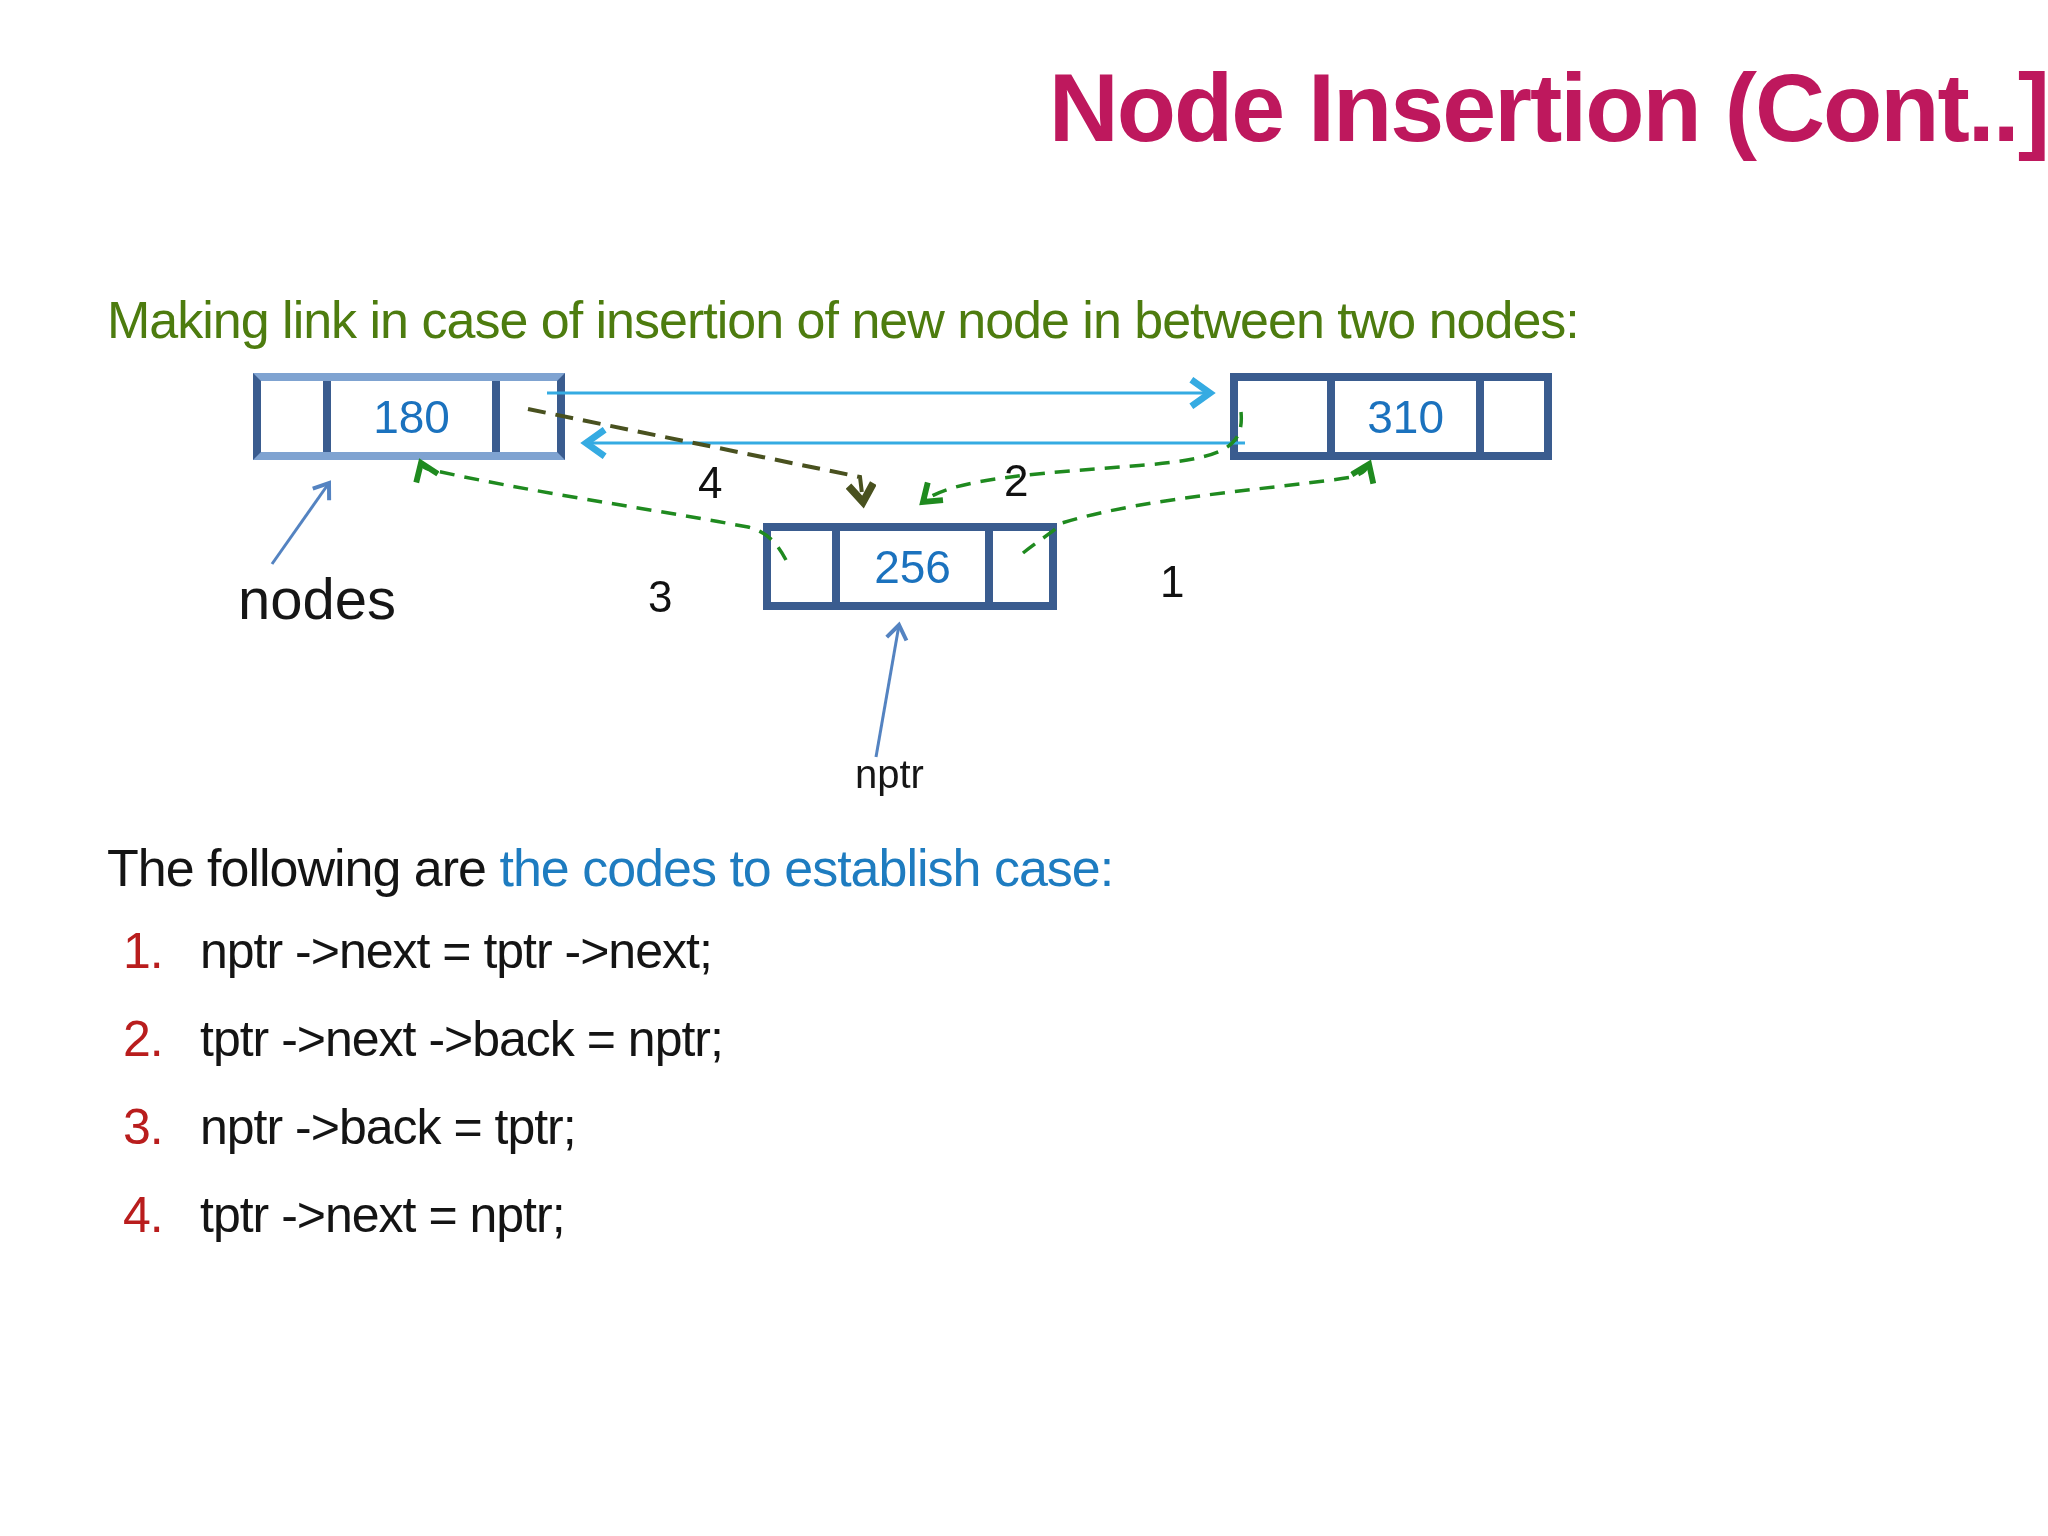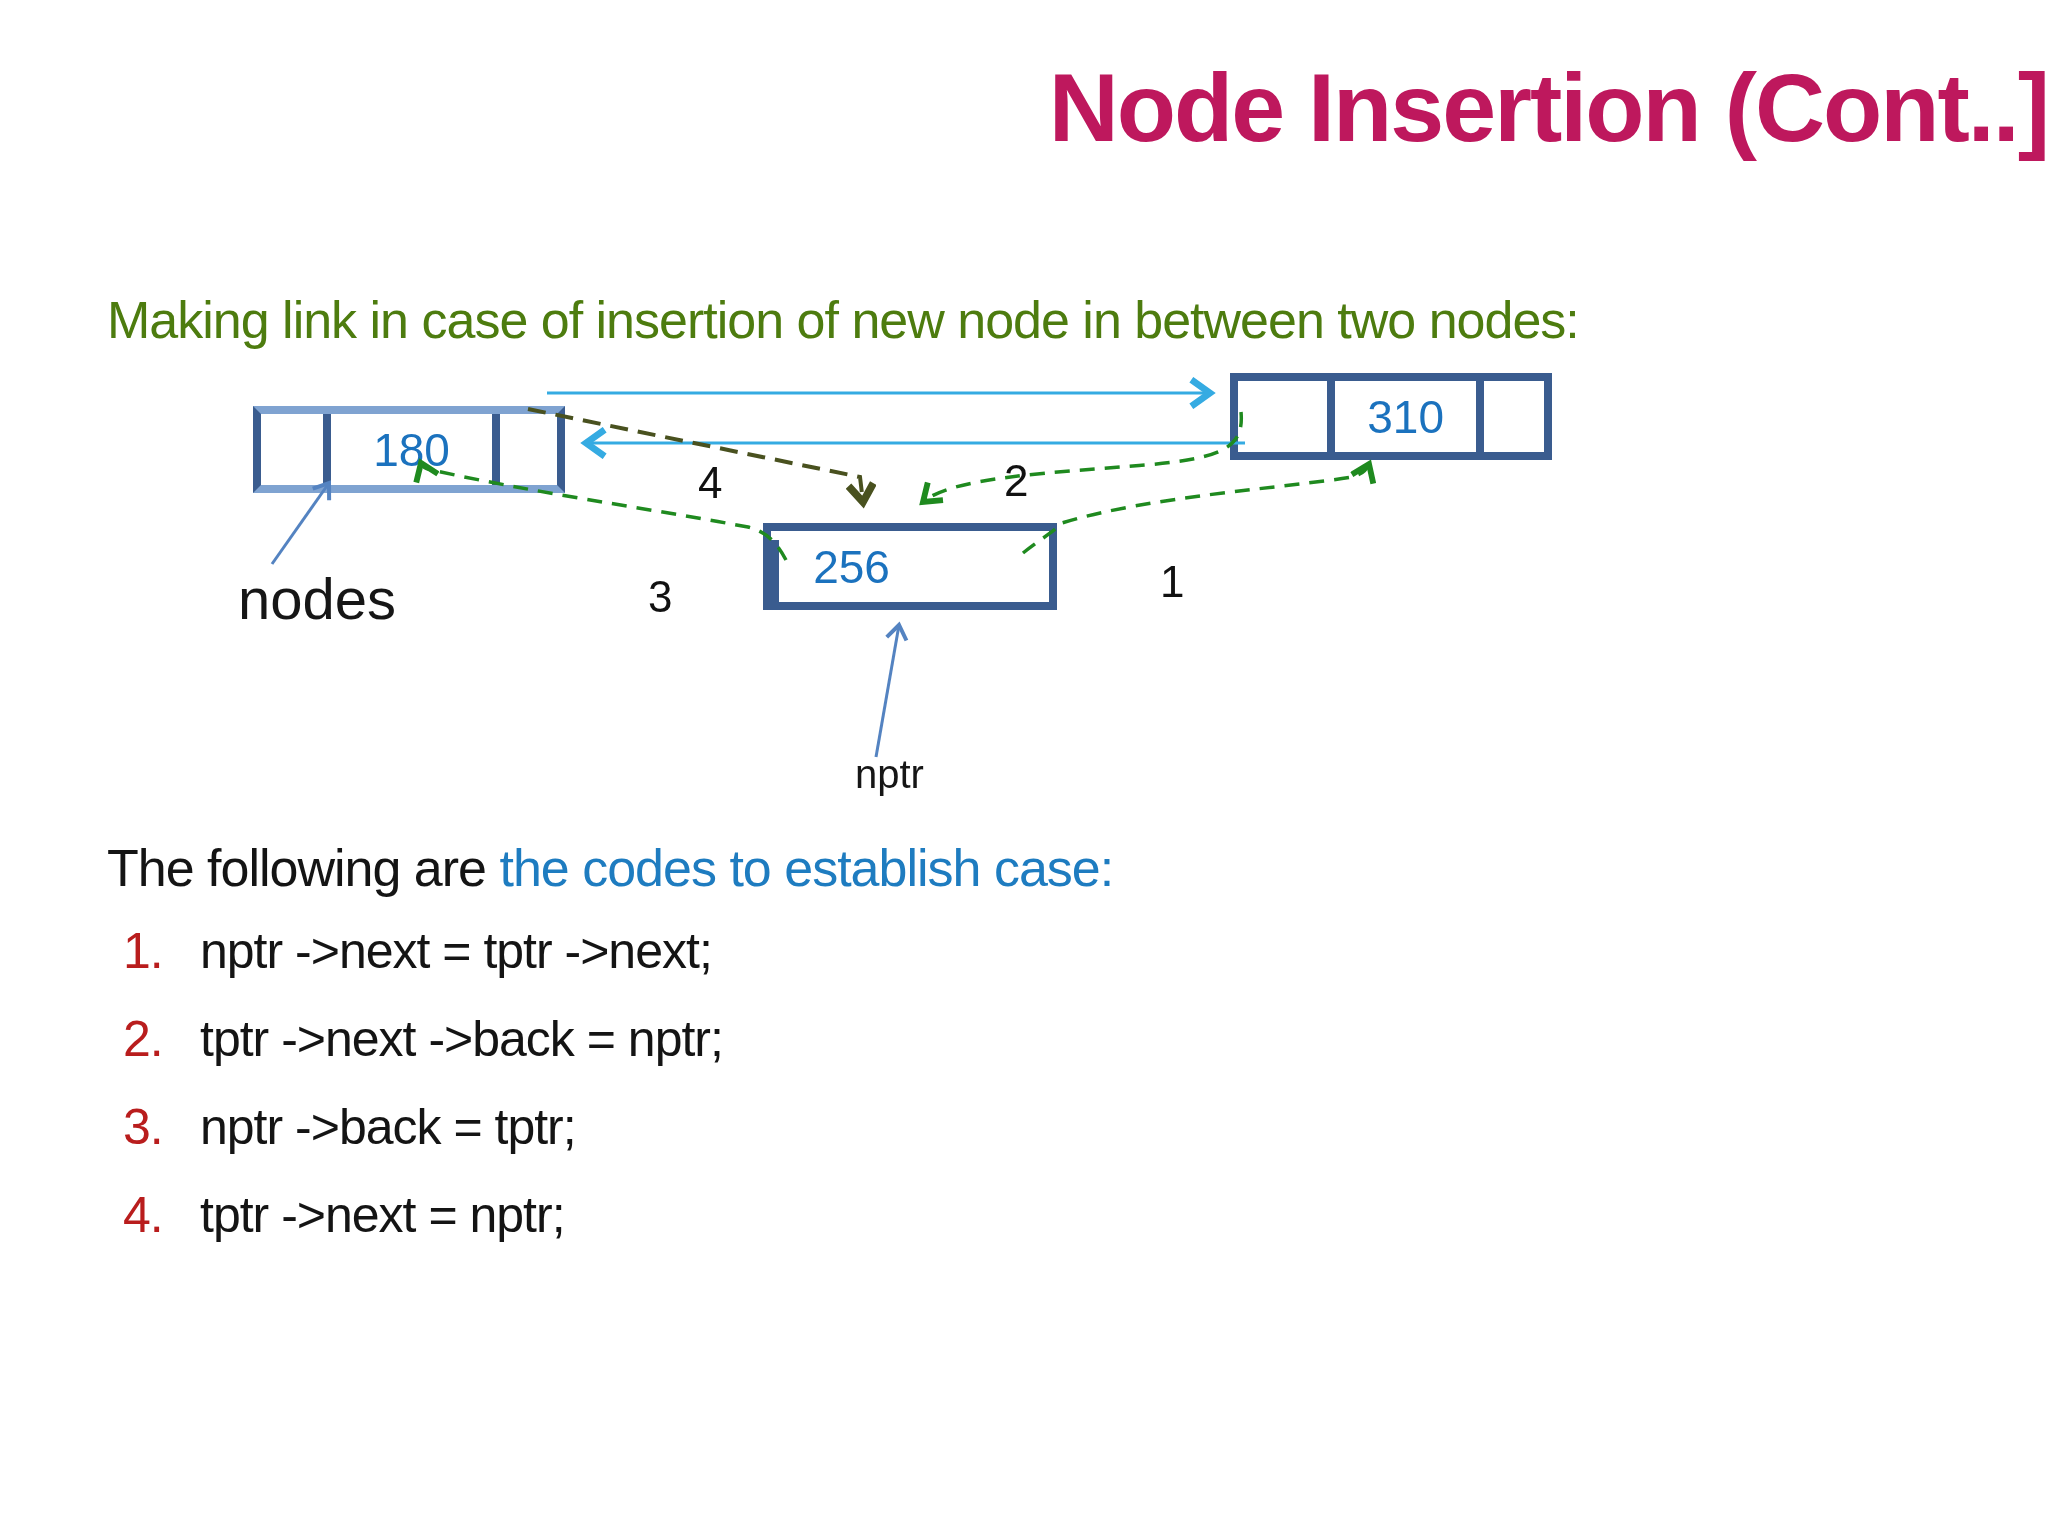--- a/index.html
+++ b/index.html
@@ -3,26 +3,26 @@
 <meta charset="utf-8">
 <style>
   html,body{margin:0;padding:0;background:#ffffff;}
   .slide{position:relative;width:2048px;height:1536px;background:#ffffff;overflow:hidden;
          font-family:"Liberation Sans",sans-serif;}
   .title{position:absolute;top:52px;left:0;width:100%;text-align:right;
          font-size:97px;font-weight:bold;letter-spacing:-2px;color:#be185d;}
   .intro{position:absolute;left:107px;top:290px;font-size:52px;color:#4d7c0f;letter-spacing:-1px;text-align:center;}
   
   .node{position:absolute;display:flex;border:8px solid #3A5C8F;box-sizing:border-box;background:transparent;}
-  .node-light-h{border-top-color:#7FA3D1;border-bottom-color:#7FA3D1;margin-top:33px;}
+  .node-light-h{border-top-color:#7FA3D1;border-bottom-color:#7FA3D1;}
   .cell{box-sizing:border-box;height:100%;display:flex;align-items:center;justify-content:center;}
   .cell + .cell{border-left:8px solid #3A5C8F;}
   .val{font-size:46px;color:#1B72BE;}
   #node180{left:253px;top:373px;width:312px;height:87px;}
-  #node256{left:763px;top:523px;width:294px;height:87px;flex-direction:column;}
+  #node256{left:763px;top:523px;width:294px;height:87px;}
   #node310{left:1230px;top:373px;width:322px;height:87px;padding-left:38px;}
   
   .ptr-label{position:absolute;color:#161616;}
   #tptr-label{left:238px;top:565px;font-size:58px;}
   #nptr-label{left:855px;top:752px;font-size:40px;}
   .step-marker{position:absolute;font-size:44px;color:#111111;}
   #step4-marker{left:698px;top:458px;}
   #step2-marker{left:1004px;top:456px;}
   #step3-marker{left:648px;top:572px;}
   #step1-marker{left:1160px;top:557px;}

